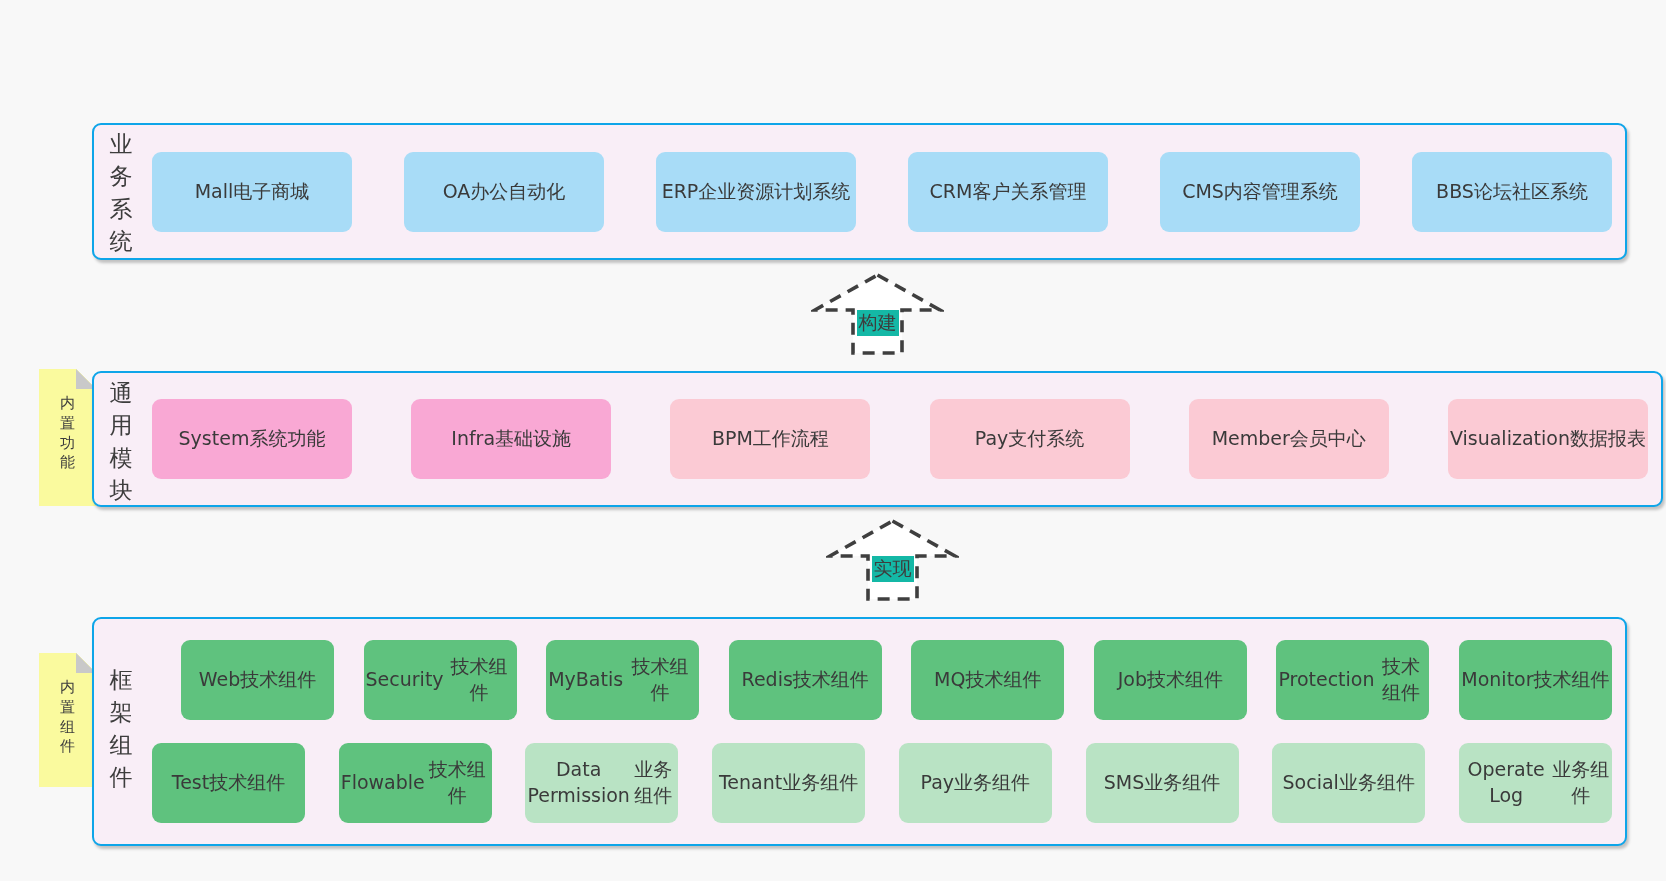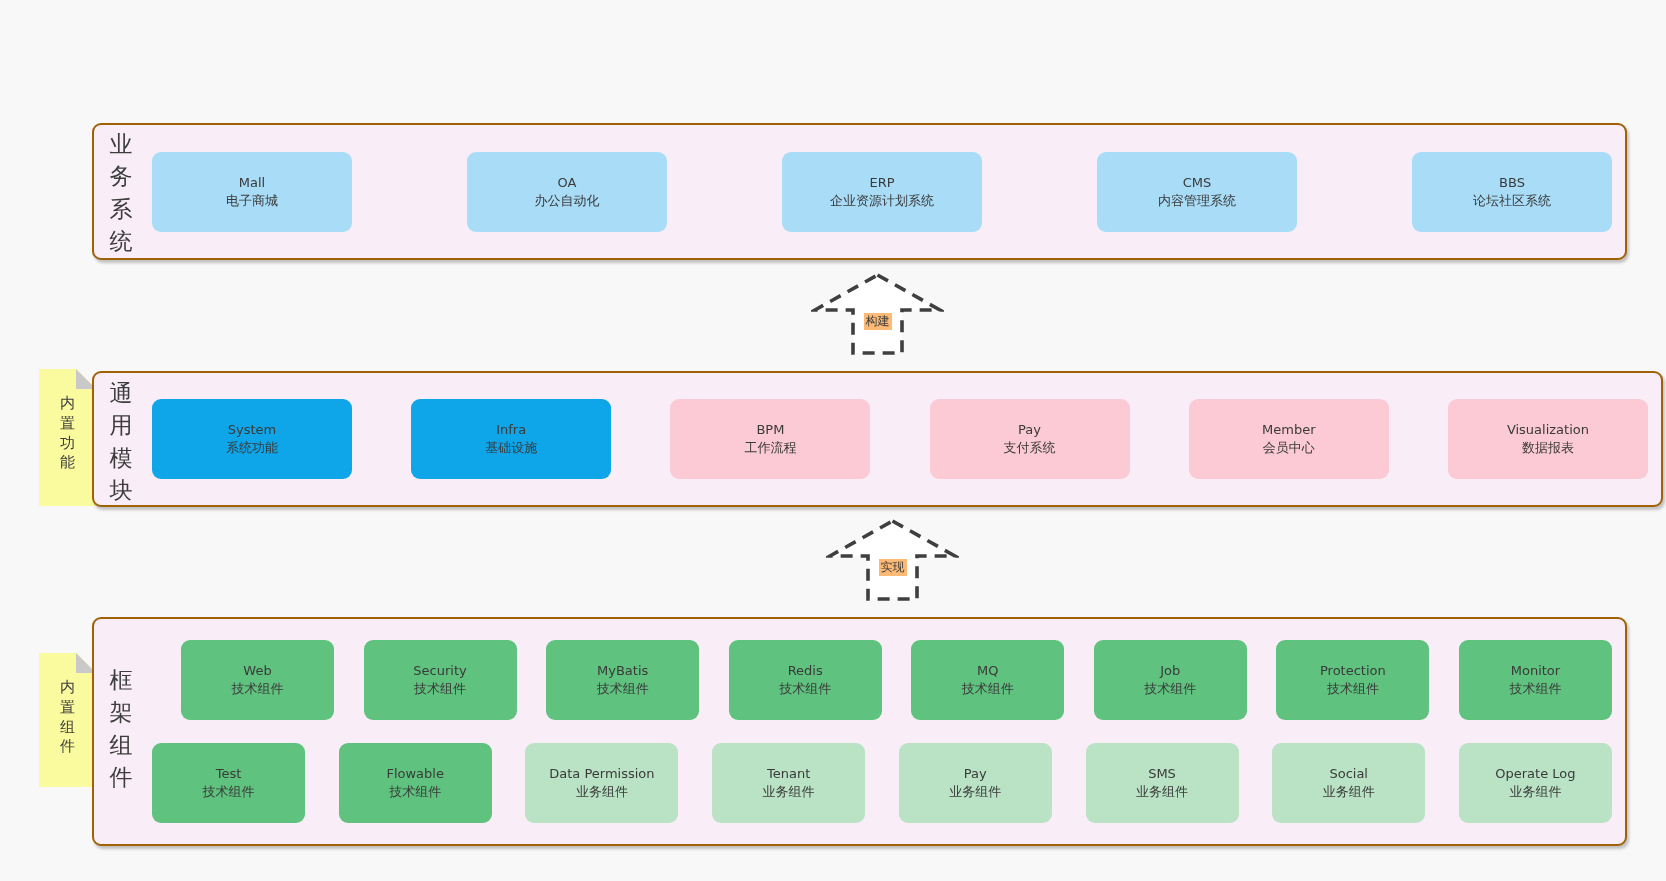--- a/index.html
+++ b/index.html
@@ -1,67 +1,67 @@
 <!DOCTYPE html>
 <html><head>
 <meta charset="utf-8">
 <style>
   html,body{margin:0;padding:0;}
   body{background:#f8f8f8;font-family:"DejaVu Sans","Liberation Sans",sans-serif;}
   .canvas{position:relative;width:1666px;height:881px;background:#f8f8f8;overflow:hidden;color:#3d3d3d;}
 
   
   .panel{position:absolute;left:92px;width:1531px;background:#f9eef7;
-         border:2px solid #a16207;border-radius:9px;z-index:2;
+         border:2px solid #0ea5e9;border-radius:9px;z-index:2;
          box-shadow:2px 3px 3px rgba(0,0,0,0.22);}
   .panel-business{top:123px;height:133px;}
   .panel-modules{top:371px;height:132px;padding-left:36px;}
   .panel-components{top:617px;height:225px;}
 
   
   .vlabel{position:absolute;left:13px;width:28px;font-size:23px;line-height:1.41;
           text-align:center;word-break:break-all;color:#3d3d3d;}
   .vlabel-business{top:3px;}
   .vlabel-modules{top:4px;}
   .vlabel-components{top:45px;}
 
   
   .row{position:absolute;left:58px;right:13px;display:flex;justify-content:space-between;}
   .row-1of1{top:27px;}
   .row-mod{top:26px;}
   .row-c1{top:21px;padding-left:29px;}
   .row-c2{top:124px;align-items:flex-end;}
 
-  .box{height:80px;border-radius:9px;display:flex;flex-direction:column;align-items:center;
-       justify-content:center;text-align:center;font-size:13px;line-height:1.36;color:#3a3a3a;}
+  .box{height:80px;border-radius:9px;display:flex;flex-direction:row;align-items:center;
+       justify-content:center;text-align:center;font-size:19px;line-height:1.36;color:#3a3a3a;}
   .w200{width:200px;}
   .w153{width:153px;padding:0 2px;box-sizing:border-box;}
   .blue{background:#a8dcf7;}
-  .red{background:#0ea5e9;text-align:right;}
+  .red{background:#f9a8d4;text-align:right;}
   .pink{background:#fbcad4;}
   .green{background:#5fc27e;}
   .lightgreen{background:#b9e3c4;}
 
   
   .sticky{position:absolute;left:39px;width:57px;z-index:1;
           background:linear-gradient(225deg,rgba(0,0,0,0) 14px,#fafa9e 14px);}
   .sticky-modules{top:369px;height:137px;}
   .sticky-components{top:653px;height:134px;}
   .sticky .fold{position:absolute;top:0;right:0;width:20px;height:20px;background:#c9c9c9;
           clip-path:polygon(0 0,100% 100%,0 100%);}
   .sticky-label{margin:25px auto 0;width:24px;font-size:15px;line-height:1.32;
           text-align:center;word-break:break-all;color:#3d3d3d;}
 
   
   .arrow{position:absolute;width:133px;height:84px;z-index:1;}
   .arrow-build{left:811px;top:272px;}
   .arrow-impl{left:826px;top:518px;}
   .arrow svg{position:absolute;left:0;top:0;}
   .arrow-label{position:absolute;left:0;top:38px;width:100%;text-align:center;}
-  .arrow-label span{display:inline-block;background:#fdba74;font-size:12px;padding:0 2px;color:#3d3d3d;}
+  .arrow-label span{display:inline-block;background:#14b8a6;font-size:19px;padding:0 2px;color:#3d3d3d;}
 </style>
 </head>
 <body>
 
 <div class="canvas">
 
   <div class="sticky sticky-modules">
     <div class="fold"></div>
     <div class="sticky-label">内置功能</div>
   </div>
@@ -77,20 +77,24 @@
         <div>Mall</div>
         <div>电子商城</div>
       </div>
       <div class="box w200 blue">
         <div>OA</div>
         <div>办公自动化</div>
       </div>
       <div class="box w200 blue">
         <div>ERP</div>
         <div>企业资源计划系统</div>
+      </div>
+      <div class="box w200 blue">
+        <div>CRM</div>
+        <div>客户关系管理</div>
       </div>
       <div class="box w200 blue">
         <div>CMS</div>
         <div>内容管理系统</div>
       </div>
       <div class="box w200 blue">
         <div>BBS</div>
         <div>论坛社区系统</div>
       </div>
     </div>

